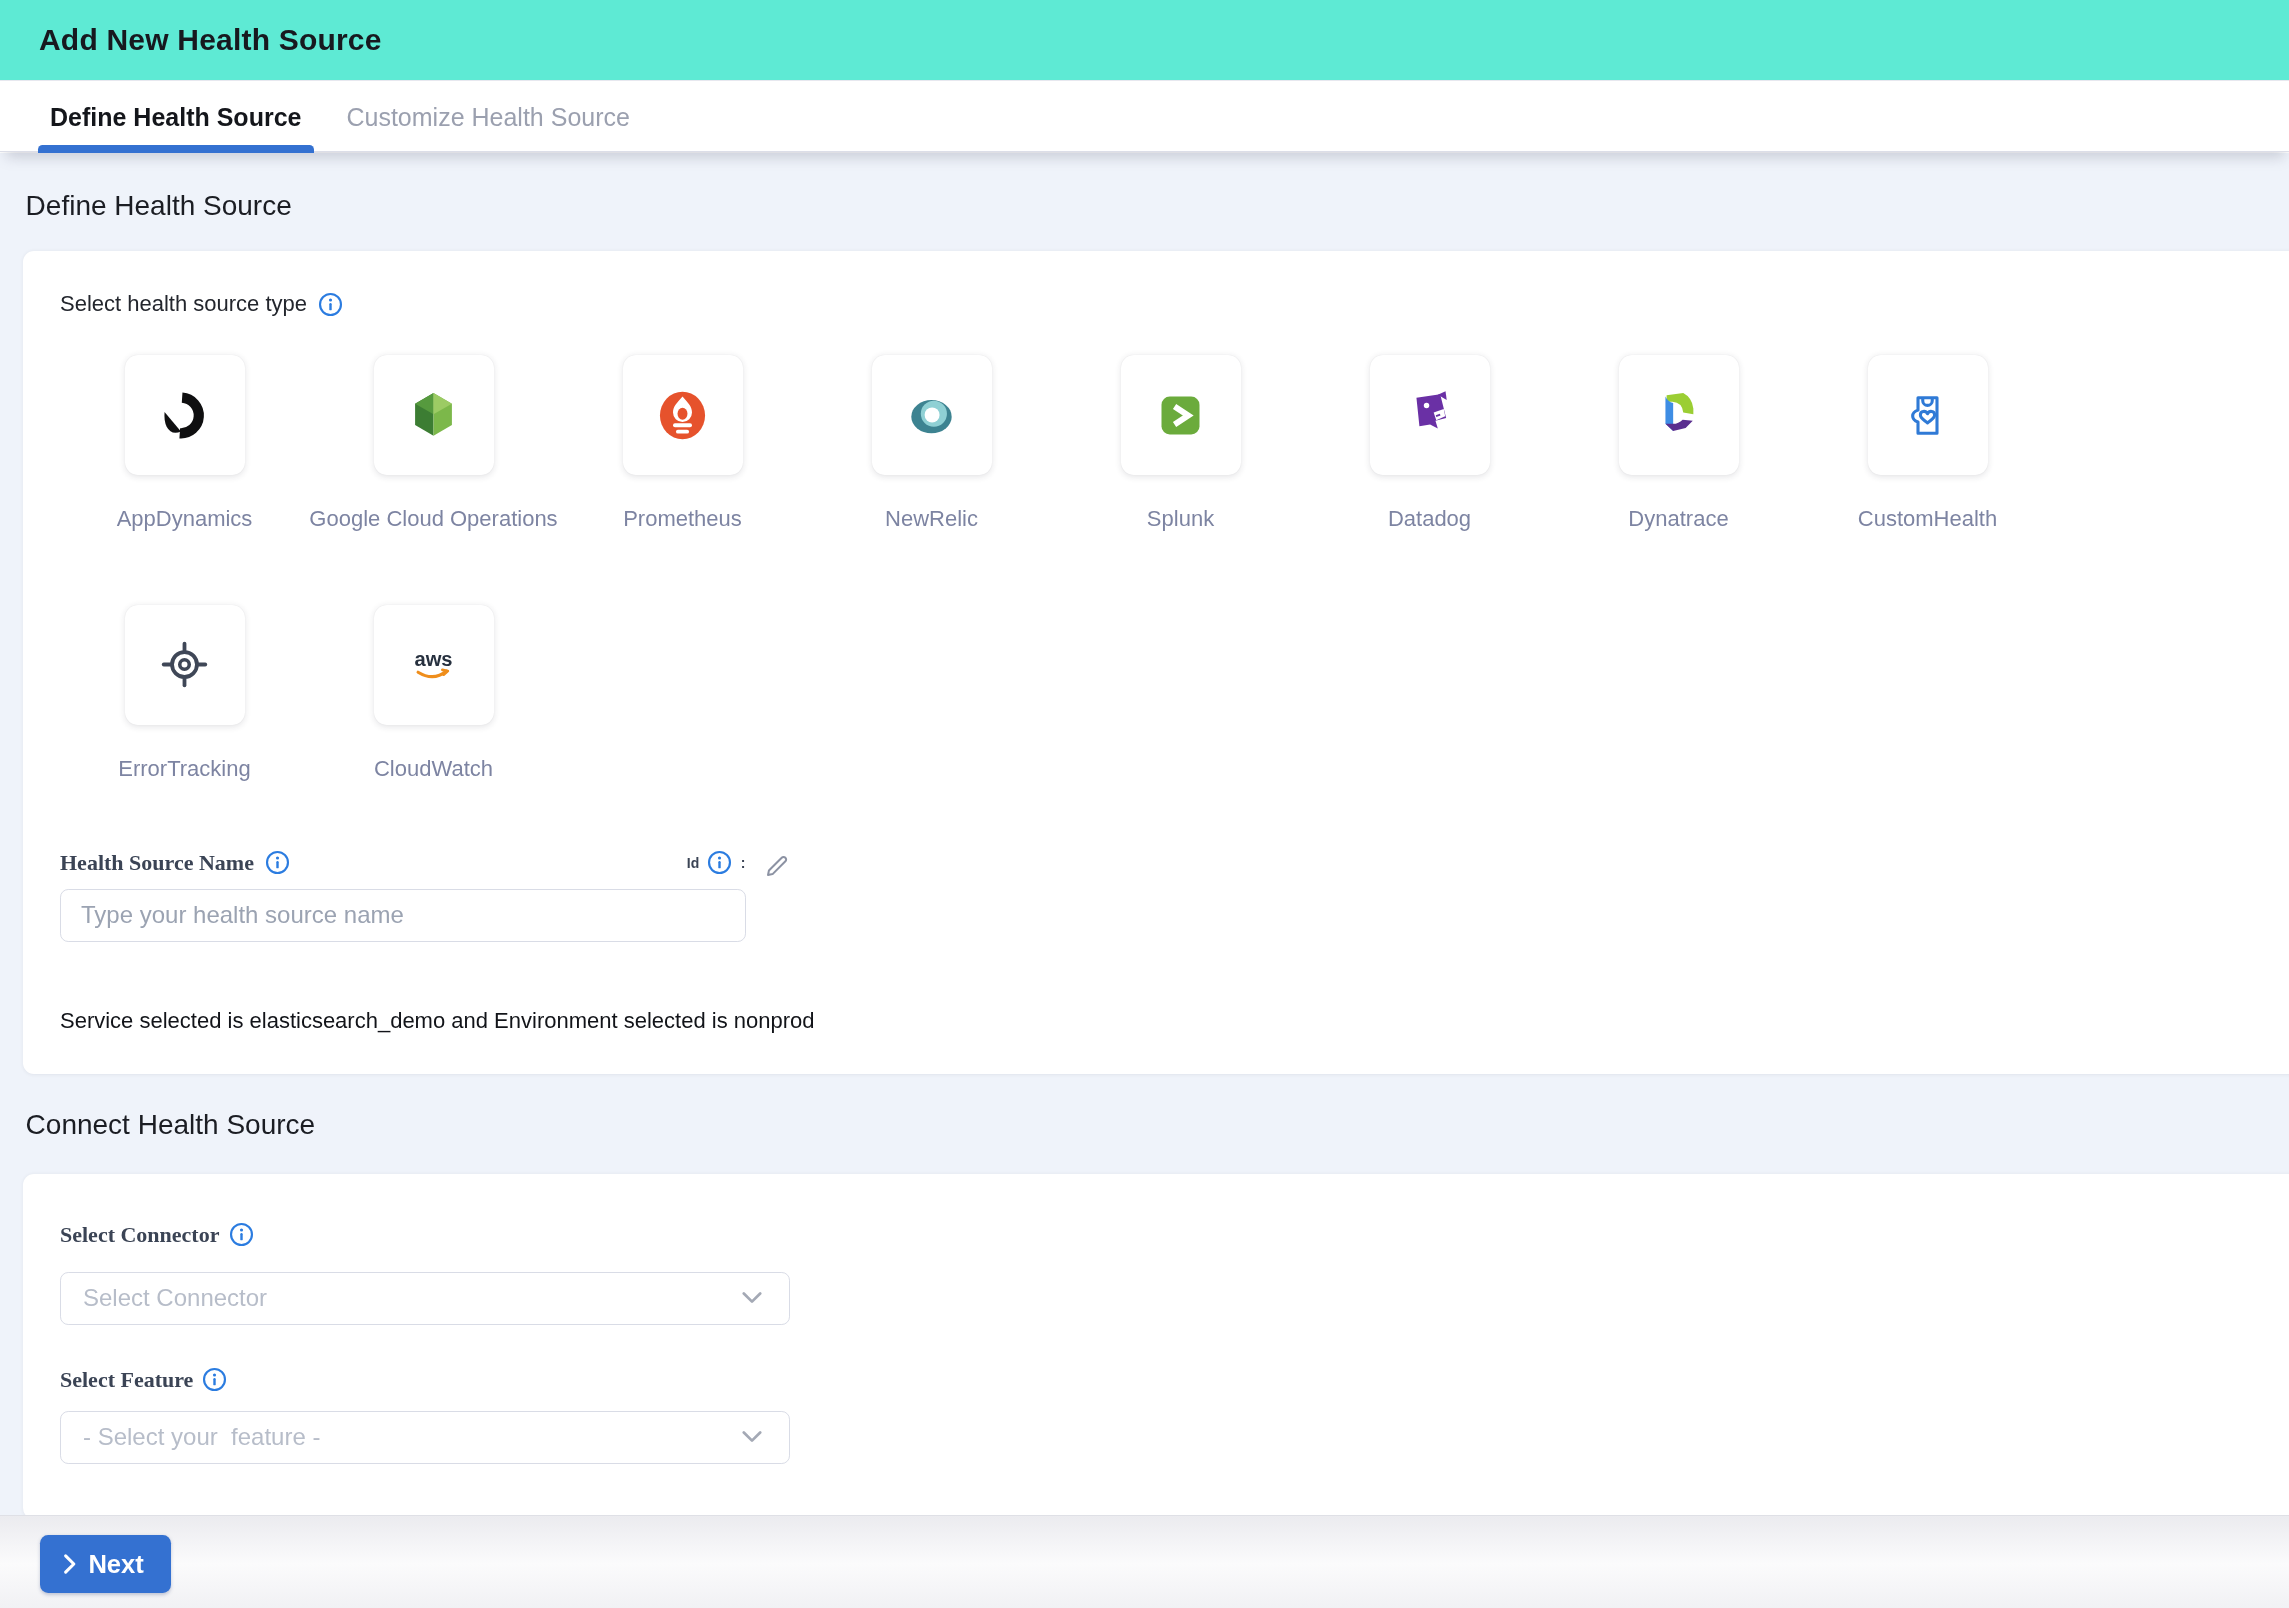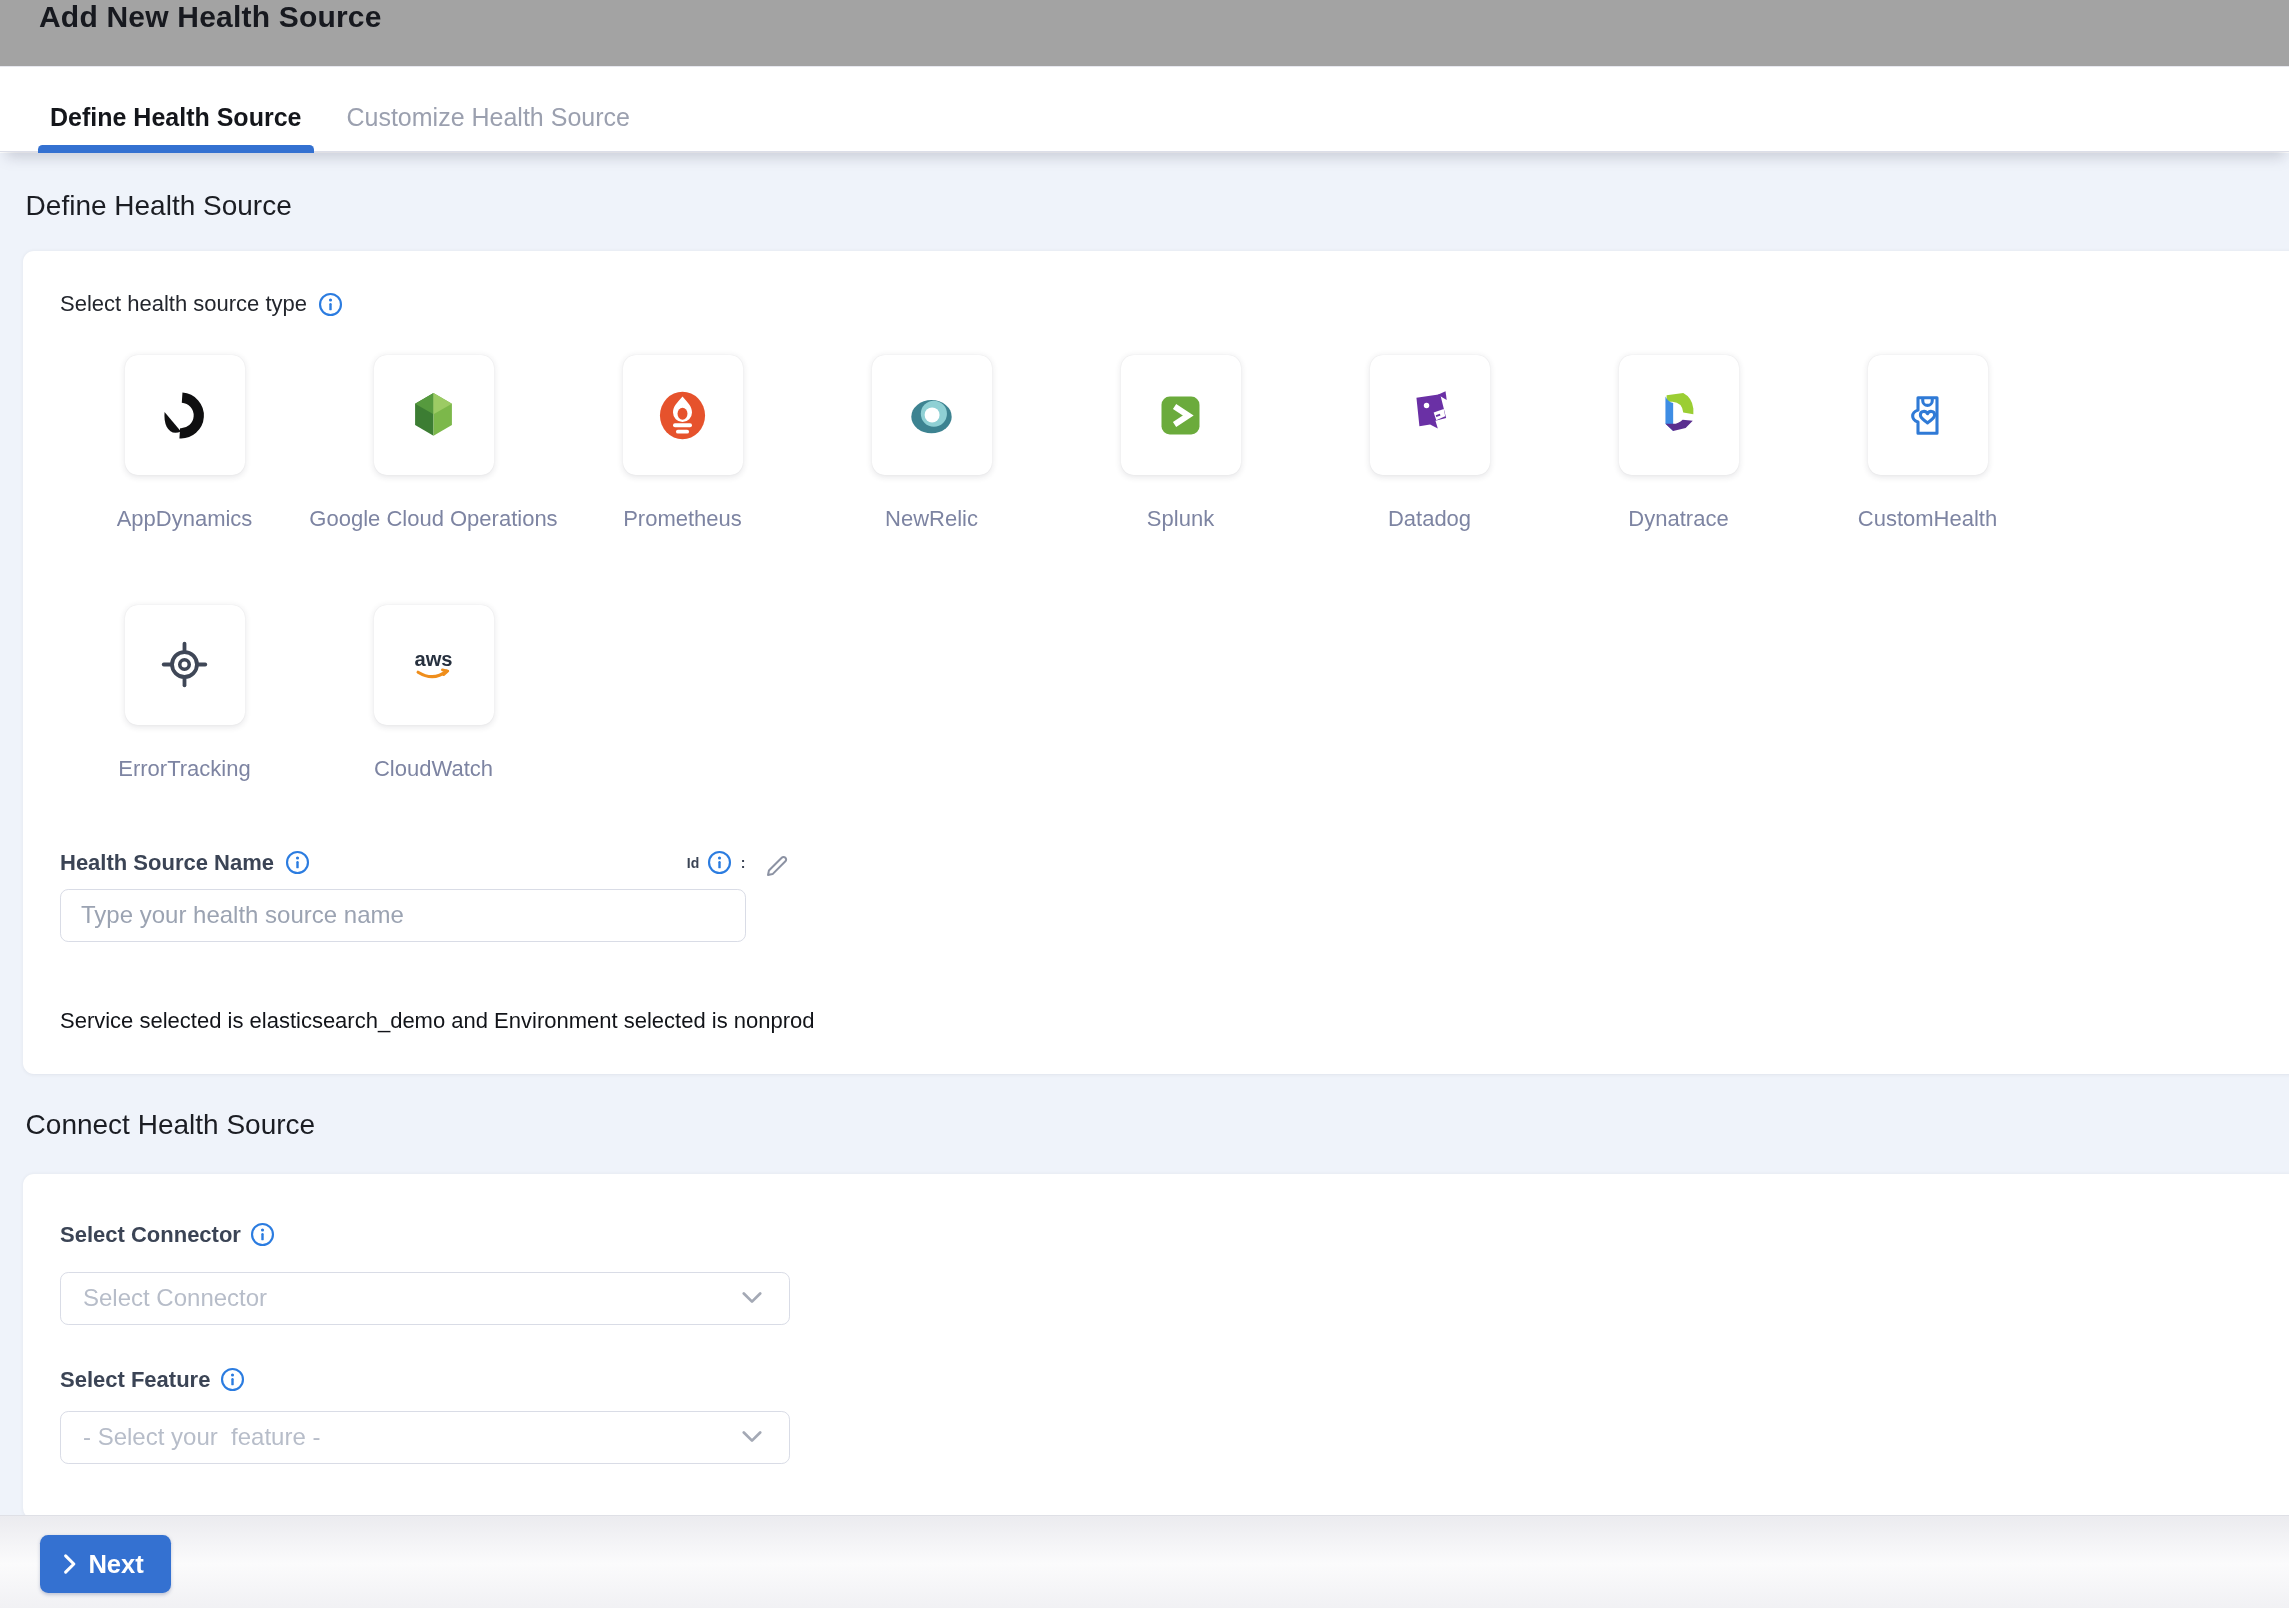--- a/index.html
+++ b/index.html
@@ -1,22 +1,22 @@
 <!DOCTYPE html>
 <html style="font-size:14.6px"><head>
 <meta charset="utf-8">
 <style>
   * { box-sizing: border-box; margin: 0; padding: 0; }
   html,body { width:2290px; height:1608px; }
   body { font-family: "Liberation Sans", sans-serif; background:#ffffff; overflow:hidden; }
   .page { position:relative; width:2290px; height:1608px; overflow:hidden; background:#ffffff; }
 
   
-  .titlebar { position:absolute; top:0; left:0; right:0; height:67px; background:#a3a3a3;
-              border-bottom:1.8px solid #e7e8ef; display:flex; padding-left:39px; }
+  .titlebar { position:absolute; top:0; left:0; right:0; height:81px; background:#5eead4;
+              border-bottom:1.8px solid #e7e8ef; display:flex; align-items:center; padding-left:39px; }
   .titlebar h1 { font-size:30px; font-weight:700; color:#17191f; letter-spacing:0.2px; }
 
   
   .tabbar { position:absolute; top:83px; left:0; right:0; height:69px; background:#fff;
             display:flex; align-items:stretch; padding-left:50px; gap:45px;
             border-bottom:1.8px solid #dcdee8; box-shadow:0 11px 12.8px -5.5px rgba(99,104,125,.28); z-index:5; }
   .tab { position:relative; display:flex; align-items:center; font-size:25px; color:#9ba0af; cursor:pointer; }
   .tab.active { font-weight:700; color:#14161b; }
   .tab.active .underline { position:absolute; left:-12px; right:-12.8px; bottom:-1.8px; height:8.2px;
             background:#3471d1; border-radius:4.6px 4.6px 0 0; }
@@ -25,21 +25,21 @@
   .content { position:absolute; top:153px; left:0; right:0; bottom:93px; background:#eff3fa; overflow:hidden; }
   .section-heading { margin:37px 0 0 25.6px; font-size:28px; font-weight:400; color:#1b1d23; }
 
   .card { background:#fff; border-radius:11px; margin-left:23px; width:2278px;
           box-shadow:0 0.9px 3.7px rgba(40,41,61,.07); }
   .card-define { margin-top:29px; padding:40px 37px 40px 37px; }
   .card-connect { margin-top:33px; padding:48px 37px 55px 37px; min-height:335px; }
 
   .field-label-row { display:flex; align-items:center; gap:11px; }
   .field-label { font-size:22px; color:#23262d; }
-  .field-label.strong { font-weight:700; color:#3b4455; }
+  .field-label.strong { font-weight:700; color:#3b4455;font-family:Liberation Serif, serif; }
 
   
   .tile-grid { margin-top:38px; display:flex; flex-wrap:wrap; width:2237px; row-gap:73px; }
   .tile-cell { width:249px; display:flex; flex-direction:column; align-items:center; cursor:pointer; }
   .tile { width:120px; height:120px; background:#fff; border-radius:12.8px;
           box-shadow:0 1.8px 6.4px rgba(40,41,61,.12), 0 0 0.9px rgba(40,41,61,.12);
           display:flex; align-items:center; justify-content:center; }
   .tile svg { width:57px; height:57px; }
   .tile-label { margin-top:31px; font-size:22px; color:#7d84a2; text-align:center; line-height:25.6px; white-space:nowrap; }
 

